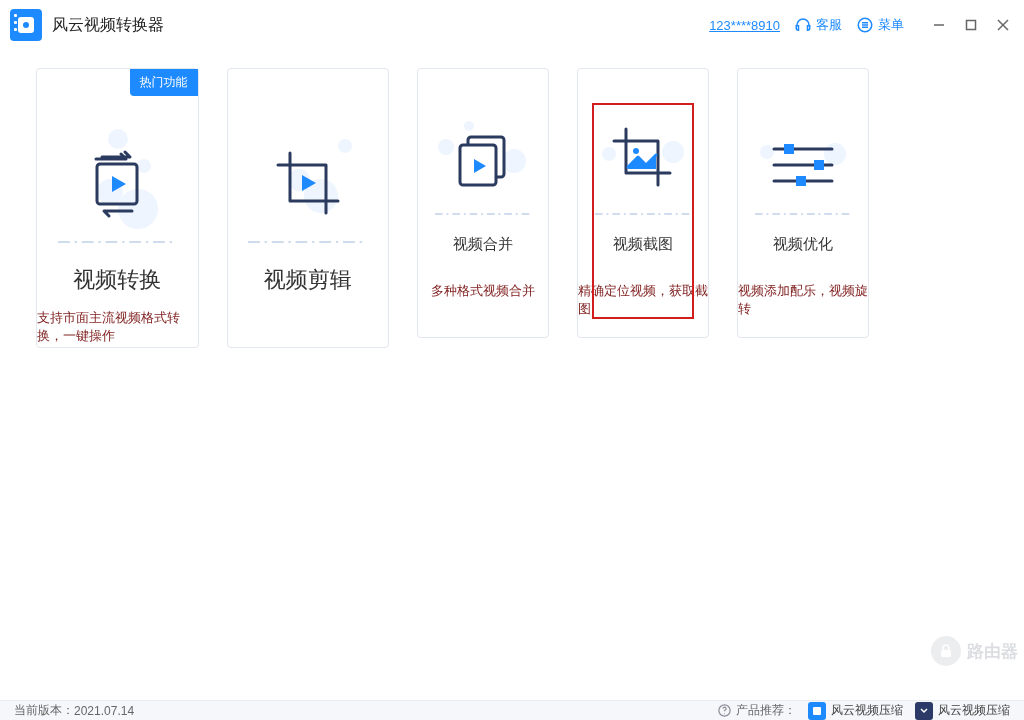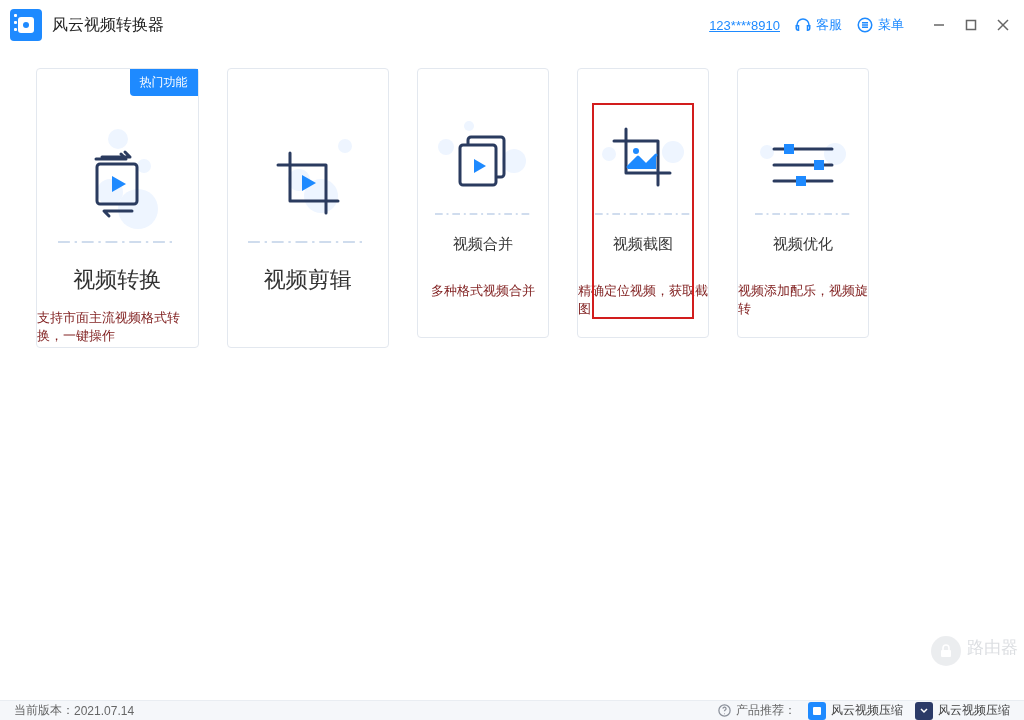--- a/index.html
+++ b/index.html
@@ -39,21 +39,21 @@
   
   .statusbar { height:20px; background:#f5f7fa; display:flex; align-items:center; padding:0 14px; font-size:12px; color:#666; border-top:1px solid #e9edf2;}
   .statusbar .spacer{flex:1;}
   .prod { display:flex; align-items:center; gap:5px; margin-left:12px; color:#444;}
   .prod-icon{ width:18px;height:18px;border-radius:3px;display:flex;align-items:center;justify-content:center;}
   .prod-icon.blue{background:#1e8aff;}
   .prod-icon.dark{background:#2b3a67;}
   .prod-icon svg{display:block;}
   .help-icon{ color:#8a8f99; margin-right:4px; display:flex;}
   
-  .watermark{ position:absolute; right:6px; bottom:34px; opacity:.35; display:flex; gap:6px; color:#9aa1ab; font-size:17px; font-weight:400;}
+  .watermark{ position:absolute; right:6px; bottom:34px; opacity:.35; display:flex; align-items:center; gap:6px; color:#9aa1ab; font-size:17px; font-weight:700;}
   .watermark .wm-badge{ width:30px;height:30px;border-radius:15px;background:#c8ccd3;display:flex;align-items:center;justify-content:center;}
   
   .bgdot{ position:absolute; border-radius:50%; background:#eef5ff; }
 </style>
 </head>
 <body>
 
 <div class="window">
 
   <div class="titlebar">

